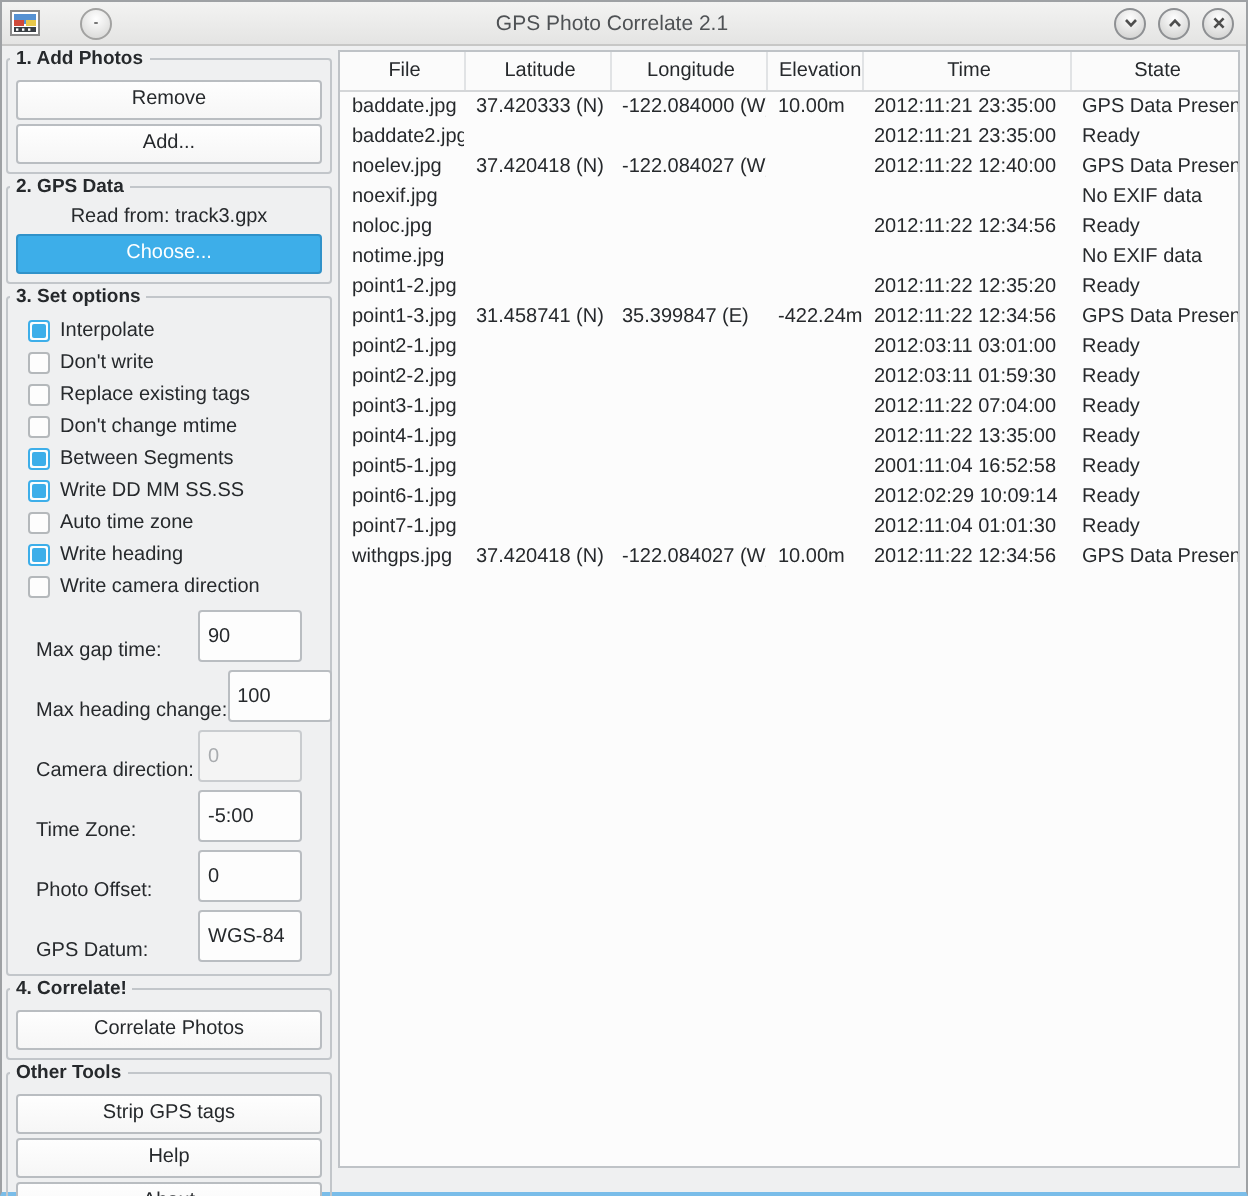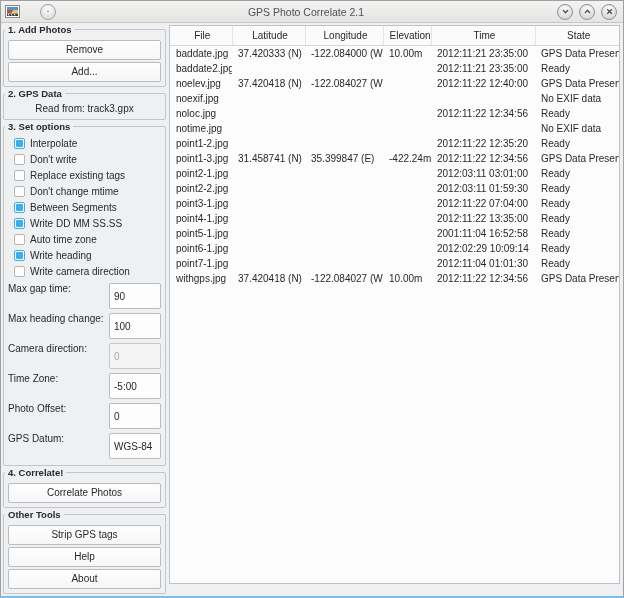--- a/index.html
+++ b/index.html
@@ -75,21 +75,21 @@
   .checkbox {
     width:11px; height:11px; flex:0 0 11px;
     border:1px solid #b4b8bb; border-radius:2px; background:#fdfdfd;
     display:flex; align-items:center; justify-content:center;
   }
   .checkbox .inner { width:7px; height:7px; border-radius:1px; background:transparent; }
   .checkbox.checked { border-color:#3daee9; }
   .checkbox.checked .inner { background:#3daee9; }
   .check-label { white-space:nowrap; }
   
-  .field-row { display:flex; align-items:flex-start; justify-content:space-between; margin:4px 1px; }
+  .field-row { display:flex; align-items:flex-end; justify-content:space-between; margin:4px 11px; }
   .field-label { white-space:nowrap; }
   .field-input {
     width:52px; height:19px; flex:0 0 52px;
     border:1px solid #b9bdc1; border-radius:2px; background:#fdfdfd;
     padding:12px 4px; font-family:inherit; font-size:10px; color:#26292c;
   }
   .field-input:disabled { color:#a9acaf; background:#f4f4f4; border-color:#c9cccf; }
   
   .table-area {
     flex:1; min-width:0;
@@ -158,20 +158,21 @@
 
       <div class="group">
         <span class="group-title">1. Add Photos</span>
         <button class="btn">Remove</button>
         <button class="btn">Add...</button>
       </div>
 
       <div class="group">
         <span class="group-title">2. GPS Data</span>
         <div class="read-from">Read from: track3.gpx</div>
+        <button class="btn btn-primary">Choose...</button>
       </div>
 
       <div class="group">
         <span class="group-title">3. Set options</span>
 
         <div>
 
             <div class="check-row">
               <span class="checkbox checked">
                 <span class="inner"></span>

